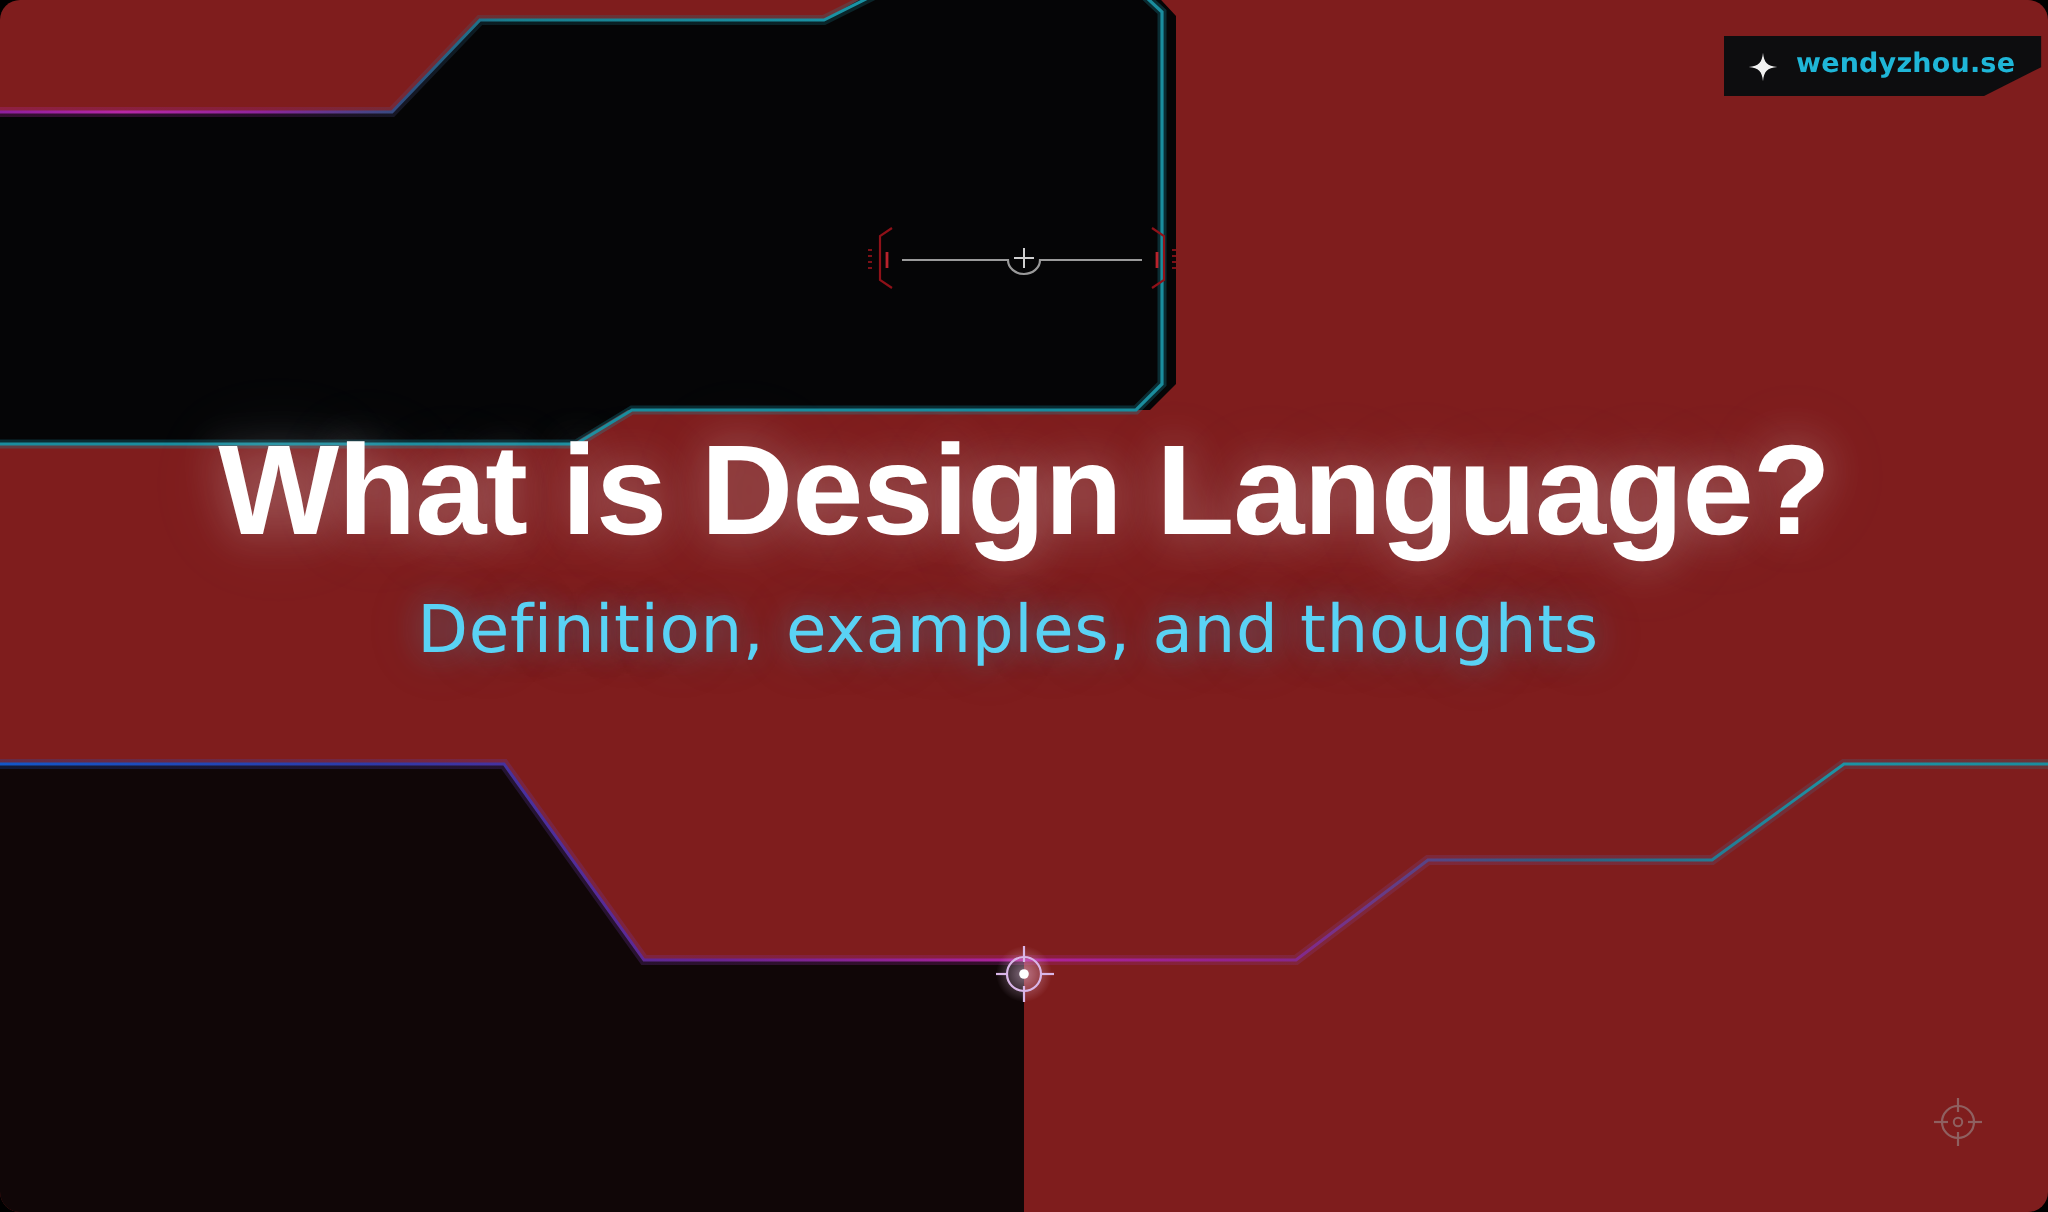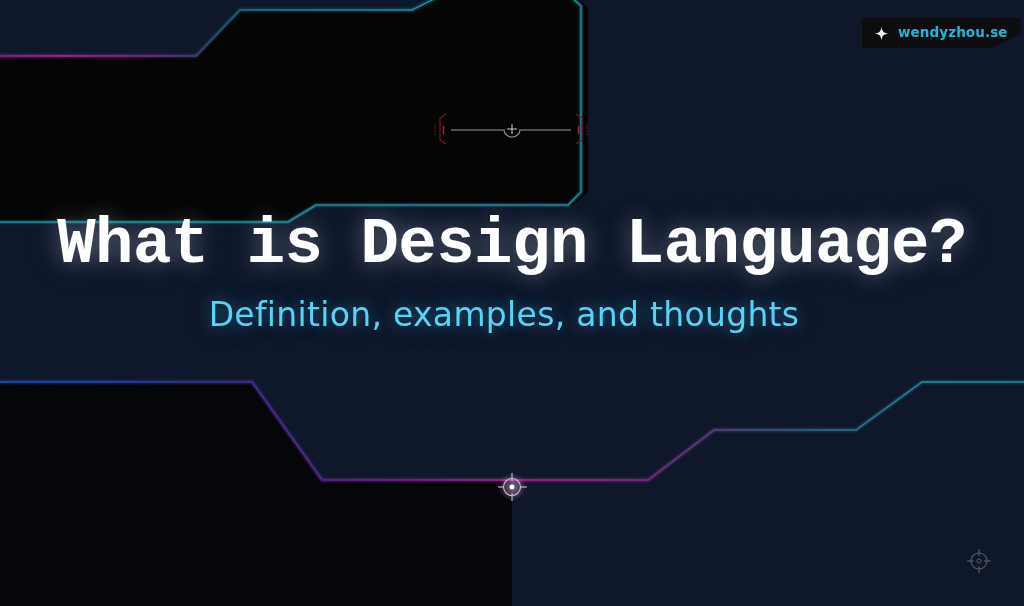--- a/index.html
+++ b/index.html
@@ -8,22 +8,23 @@
     padding: 0;
     background: #000000;
   }
   body {
     font-family: "Liberation Sans", sans-serif;
   }
   .stage {
     position: relative;
     width: 1024px;
     height: 606px;
-    background: #0f172a;
+    background: #7f1d1d;
     overflow: hidden;
+    border-radius: 10px;
   }
 
   
   .deco-layer {
     position: absolute;
     inset: 0;
     width: 1024px;
     height: 606px;
     pointer-events: none;
   }
@@ -62,21 +63,21 @@
   
   .hero {
     position: absolute;
     left: 0;
     top: 212px;
     width: 1024px;
     text-align: center;
   }
   .hero-title {
     margin: 0;
-    font-family: Liberation Mono, monospace;
+    font-family: Liberation Sans, sans-serif;
     font-size: 64px;
     font-weight: 700;
     letter-spacing: -0.5px;
     color: #ffffff;
     line-height: 1.04;
     text-shadow: 0 0 22px rgba(255,255,255,0.30),
                  0 0 46px rgba(180,220,255,0.14);
     white-space: nowrap;
   }
   .hero-subtitle {

